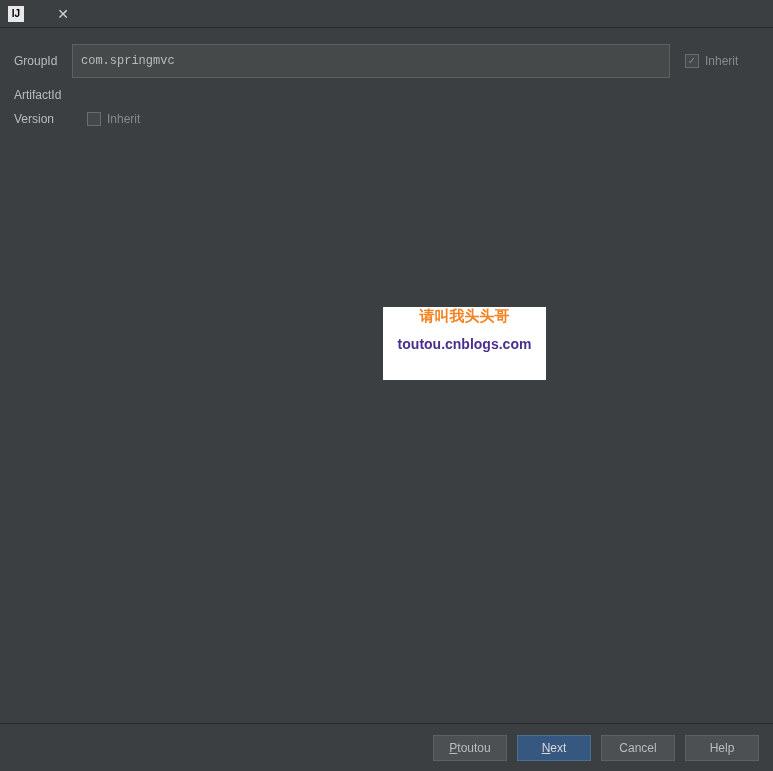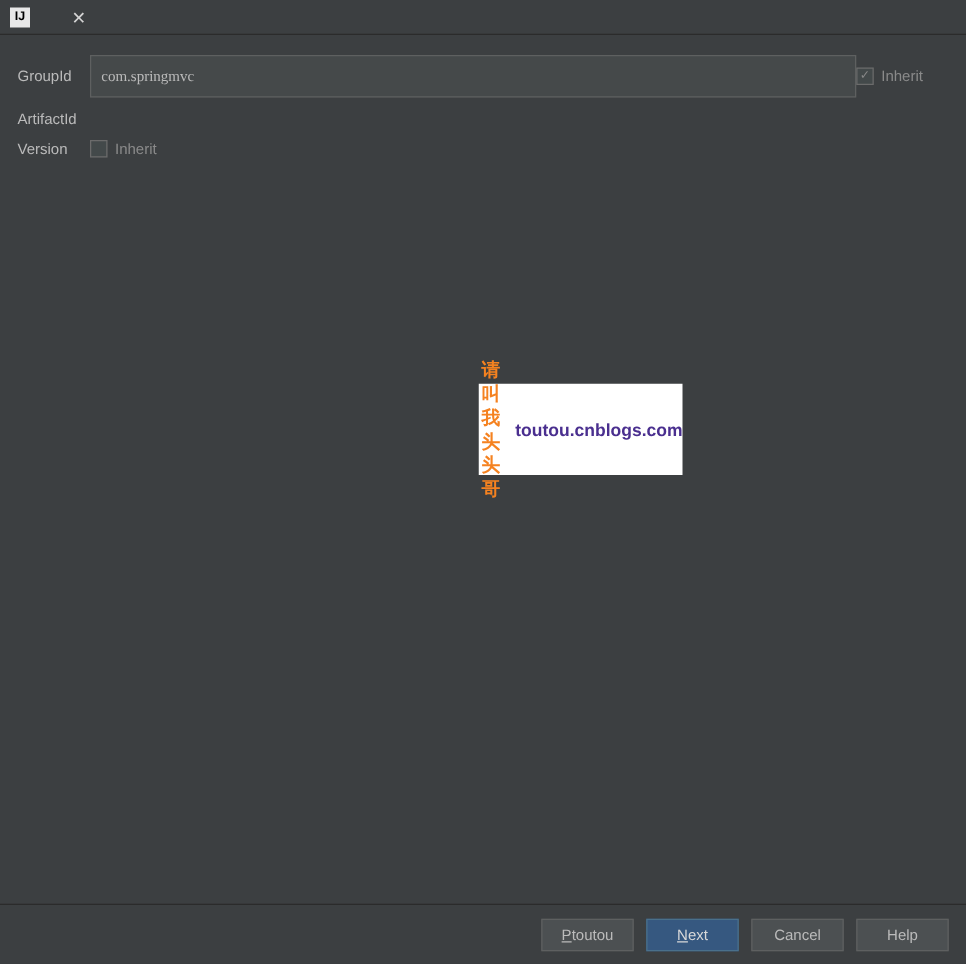--- a/index.html
+++ b/index.html
@@ -67,33 +67,34 @@
       flex-shrink: 0;
     }
     .form-input {
       flex: 1;
       height: 24px;
       background: #45494a;
       border: 1px solid #5e6060;
       color: #bbbbbb;
       padding: 16px 8px;
       font-size: 12px;
-      font-family: Liberation Serif, serif;
+      font-family: Liberation Mono, monospace;
       outline: none;
     }
     .form-input.focused {
       border: 1px solid #4a6886;
       box-shadow: 0 0 0 1px #4a6886;
     }
     .inherit-wrap {
       width: 74px;
       display: flex;
       align-items: flex-end;
       gap: 6px;
       flex-shrink: 0;
+      margin-left: 15px;
     }
     .checkbox {
       width: 14px;
       height: 14px;
       background: #43494a;
       border: 1px solid #6b6b6b;
       display: inline-flex;
       align-items: center;
       justify-content: center;
       cursor: pointer;
@@ -109,21 +110,21 @@
       font-size: 12px;
     }
     .watermark {
       position: absolute;
       left: 383px;
       top: 307px;
       width: 163px;
       height: 73px;
       background: #ffffff;
       display: flex;
-      flex-direction: row;
+      flex-direction: column;
       align-items: center;
       justify-content: flex-start;
       gap: 10px;
       text-align: center;
     }
     .watermark-line1 {
       color: #f58220;
       font-weight: bold;
       font-size: 15px;
     }

